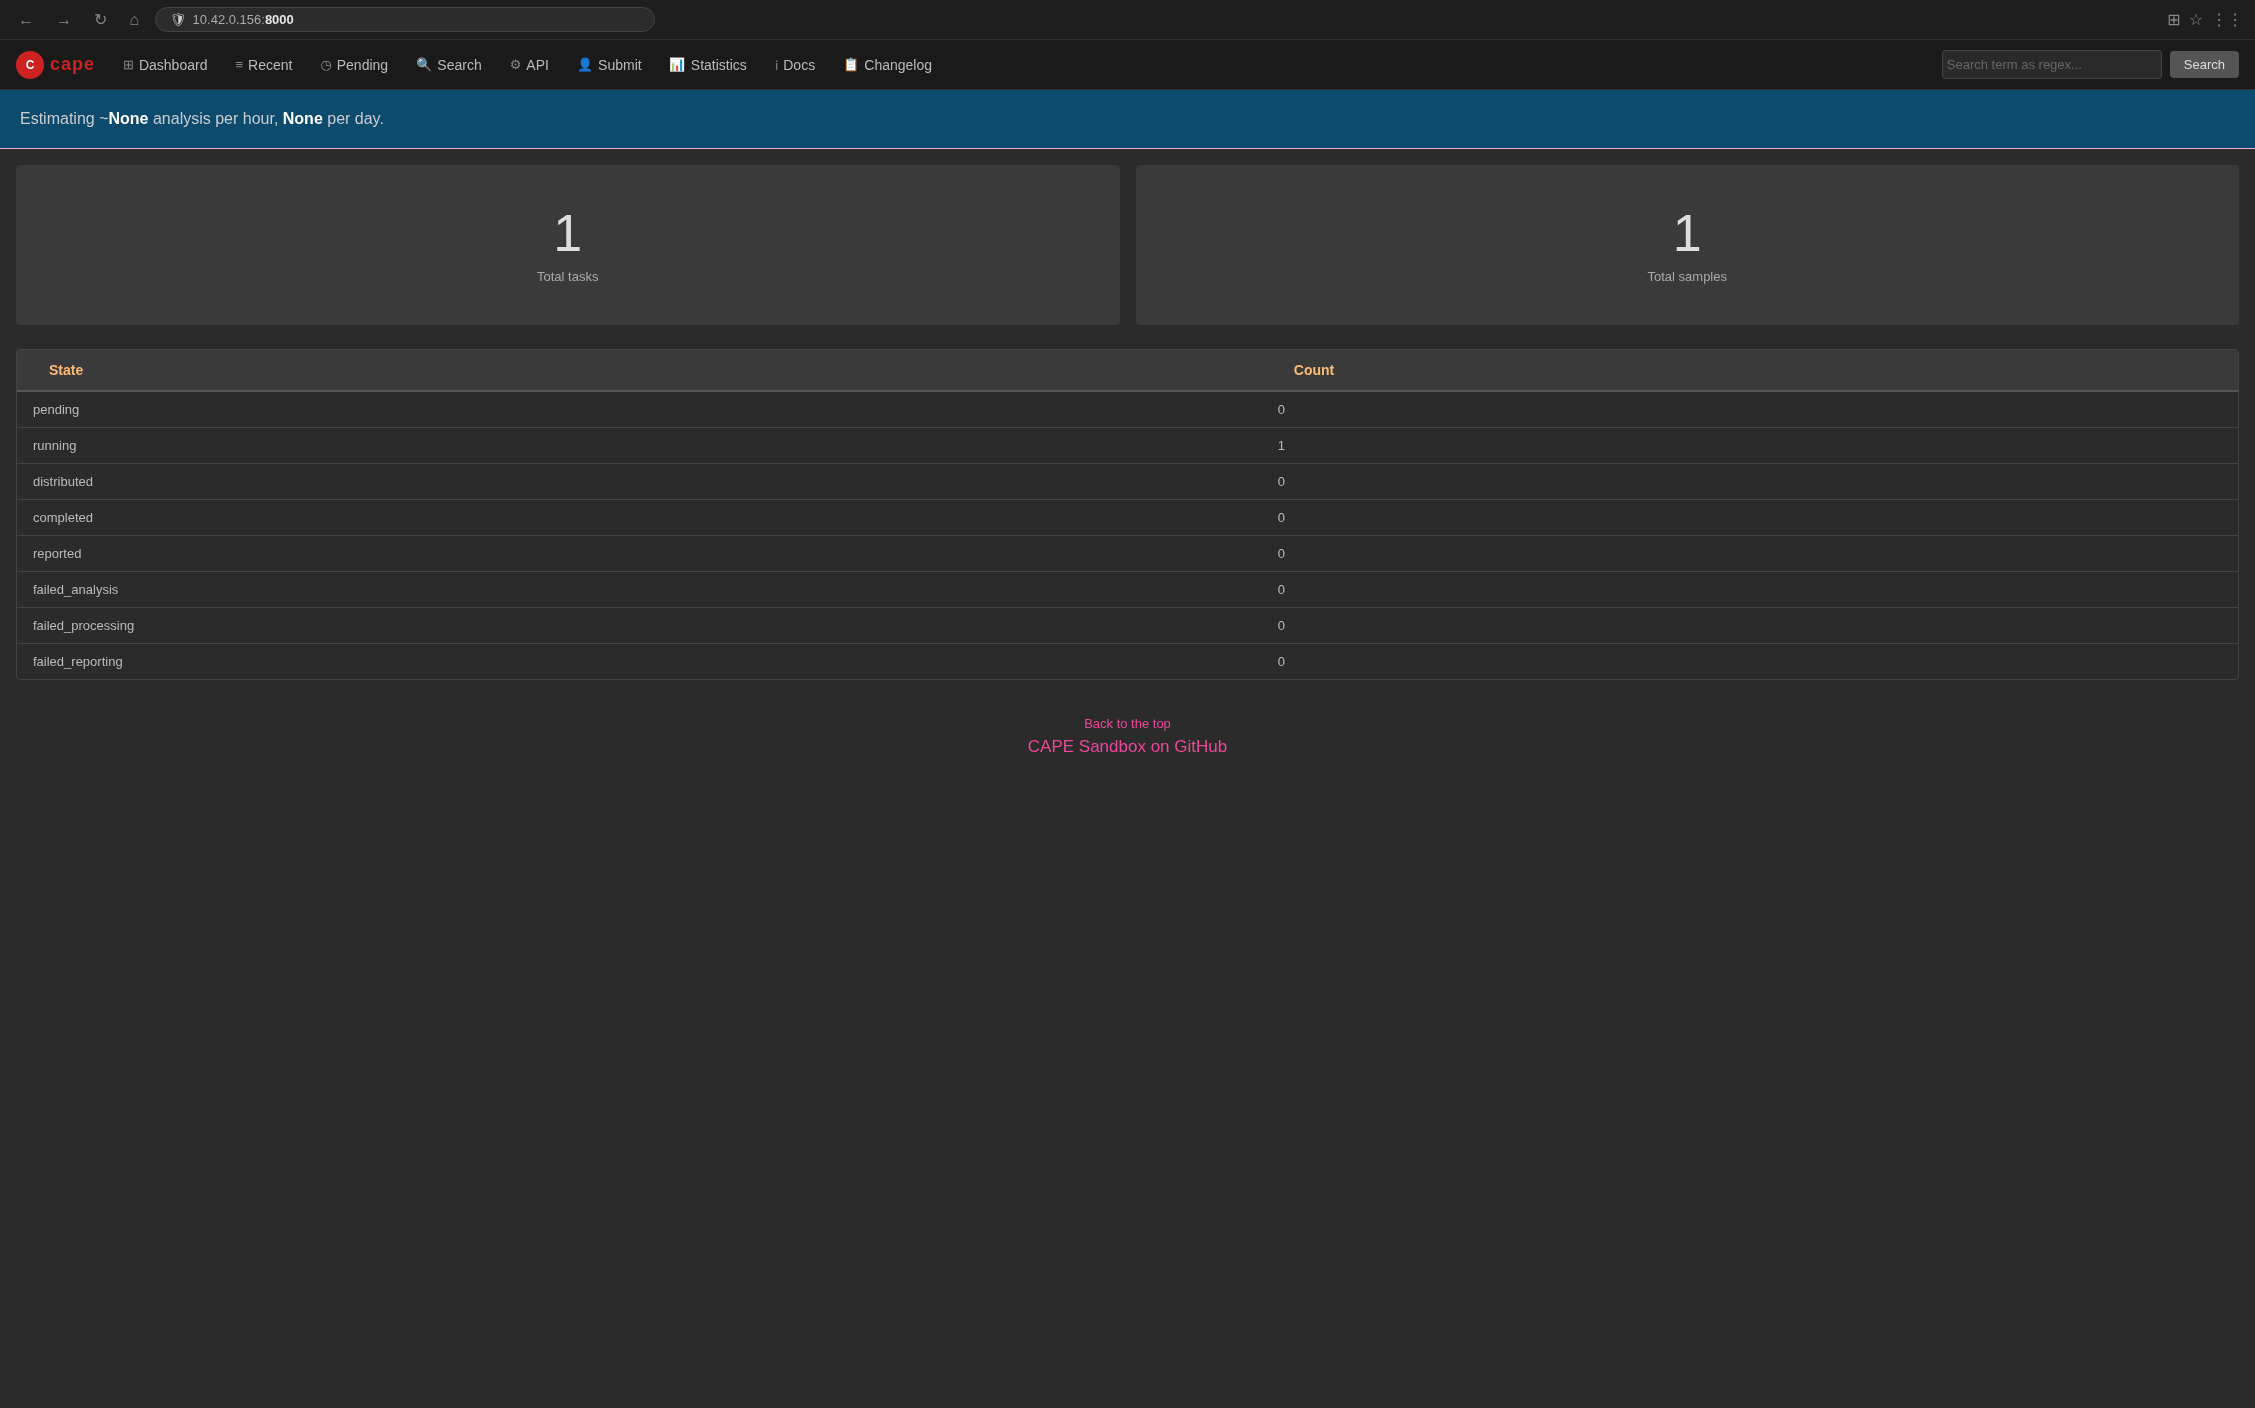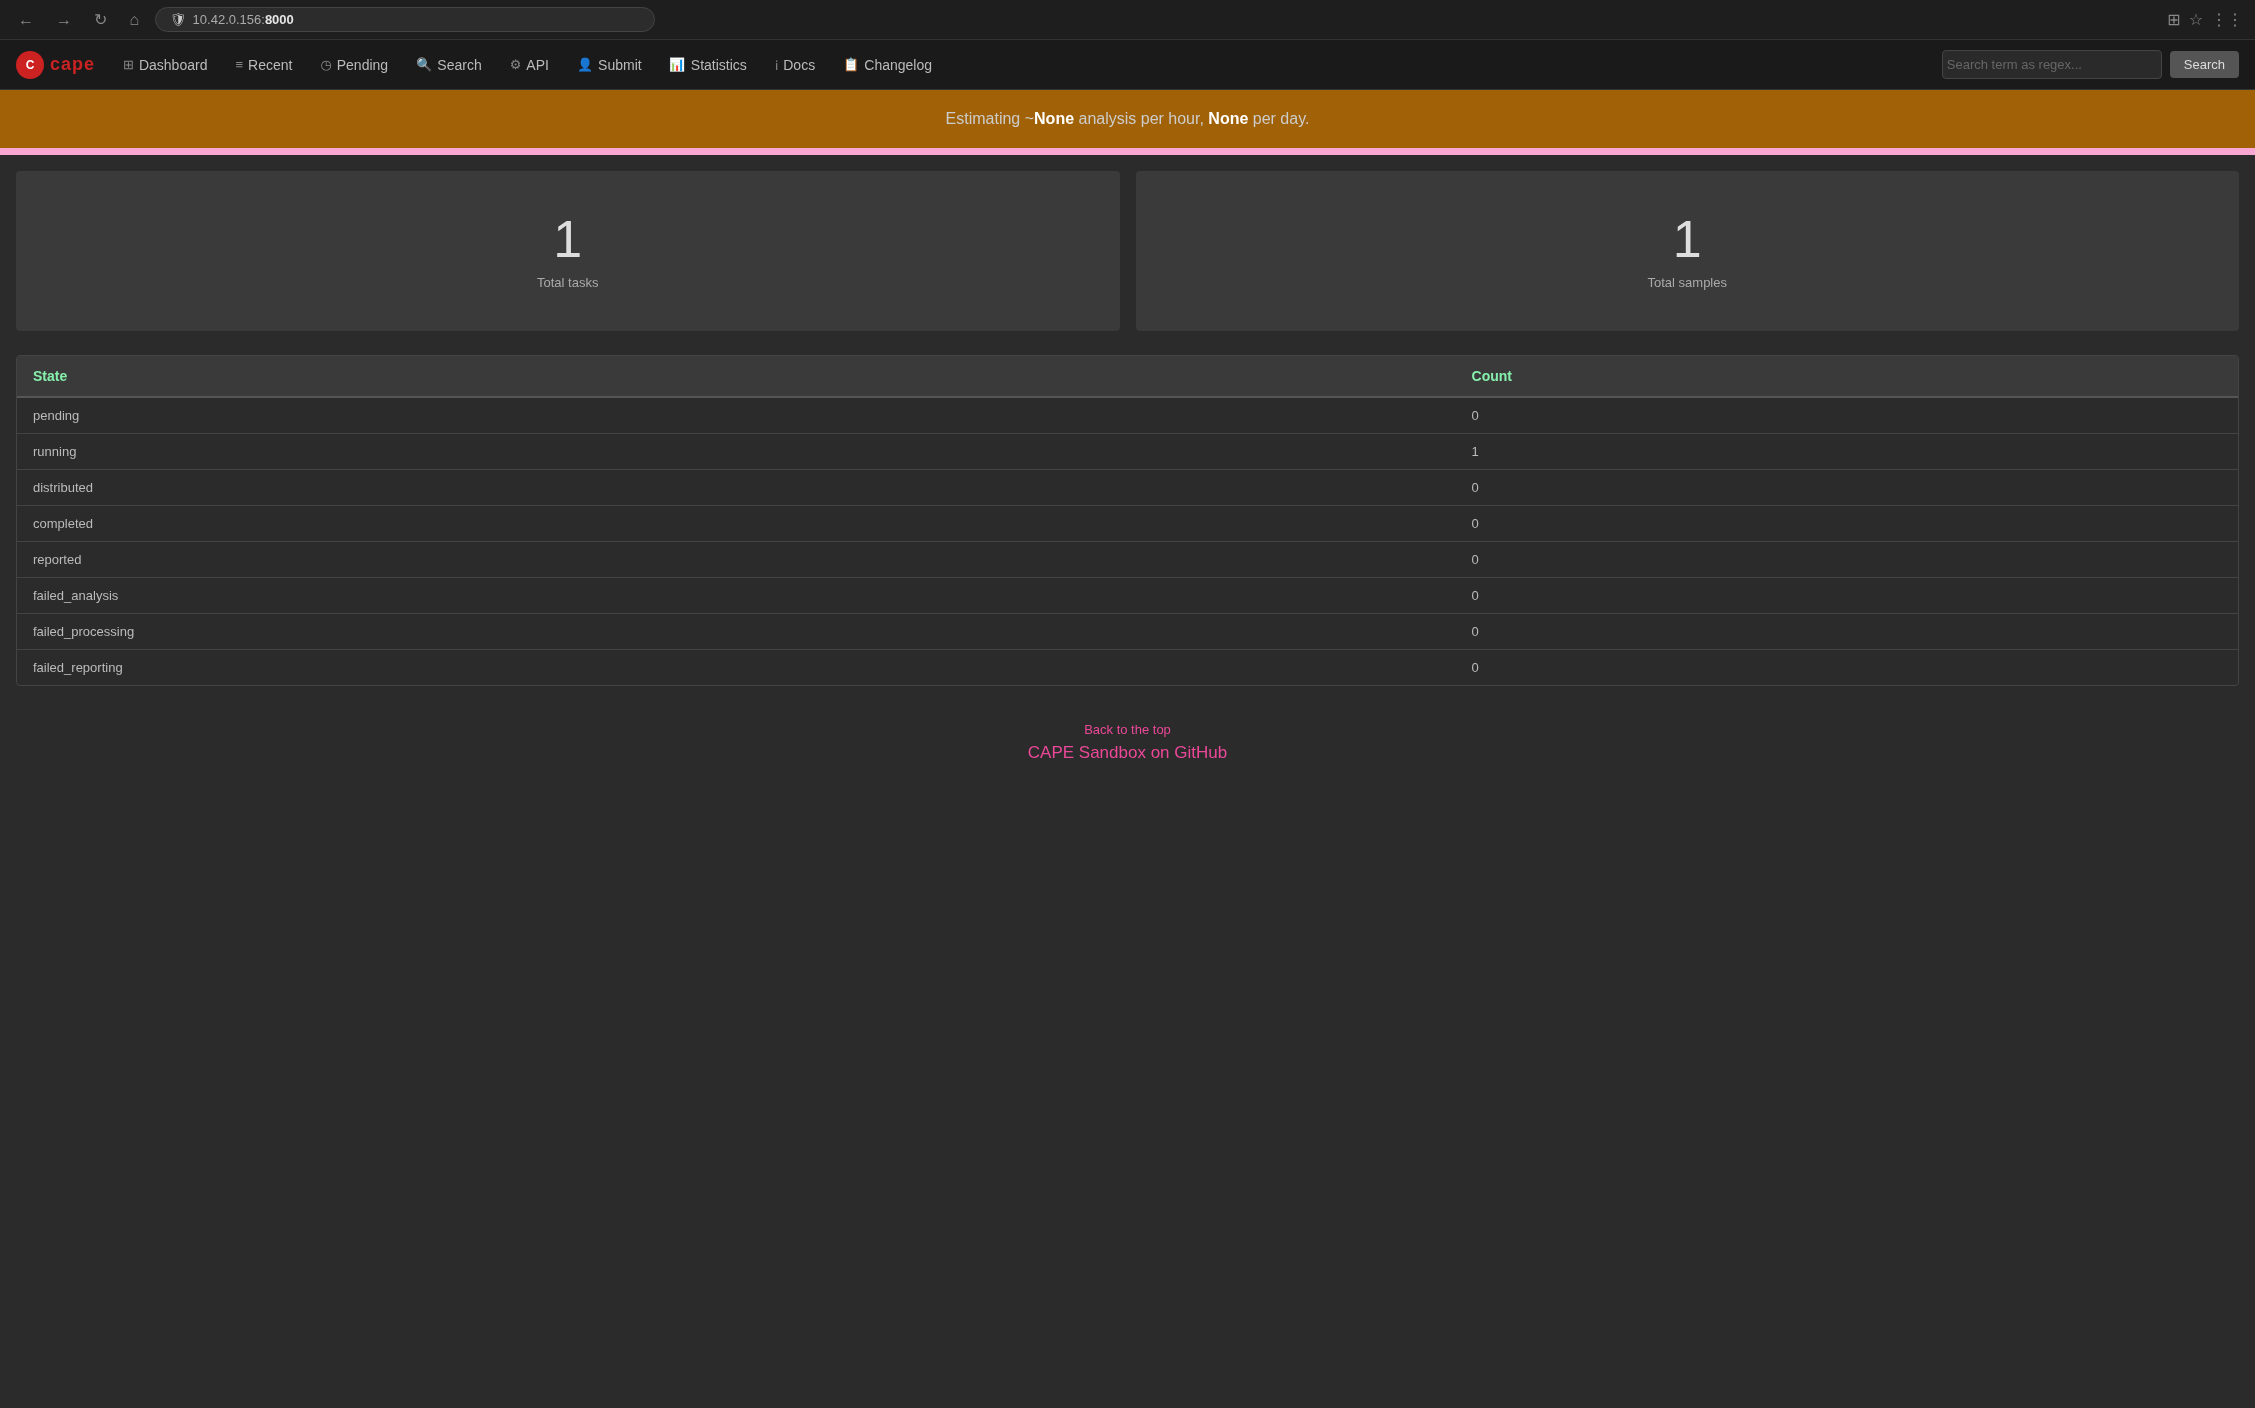--- a/index.html
+++ b/index.html
@@ -125,26 +125,25 @@
       cursor: pointer;
     }
 
     
     .main-content {
       padding: 0;
     }
 
     
     .estimation-banner {
-      background: #a16207;
-      text-align: center;
+      background: #0c4a6e;
       padding: 20px;
       font-size: 16px;
       color: #ccc;
-      border-bottom: 7px solid #f9a8d4;
+      border-bottom: 1px solid #f9a8d4;
     }
     .estimation-banner strong {
       color: #fff;
       font-weight: bold;
     }
 
     
     .stats-row {
       display: flex;
       gap: 0;
@@ -184,25 +183,25 @@
     }
     .data-table {
       width: 100%;
       border-collapse: collapse;
     }
     .data-table thead tr {
       background: #3a3a3a;
       border-bottom: 2px solid #555;
     }
     .data-table thead th {
-      padding: 12px 16px;
+      padding: 12px 32px;
       text-align: left;
       font-weight: bold;
       font-size: 14px;
-      color: #86efac;
+      color: #fdba74;
     }
     .data-table tbody tr {
       border-bottom: 1px solid #444;
     }
     .data-table tbody tr:last-child {
       border-bottom: none;
     }
     .data-table tbody td {
       padding: 10px 16px;
       font-size: 13px;

